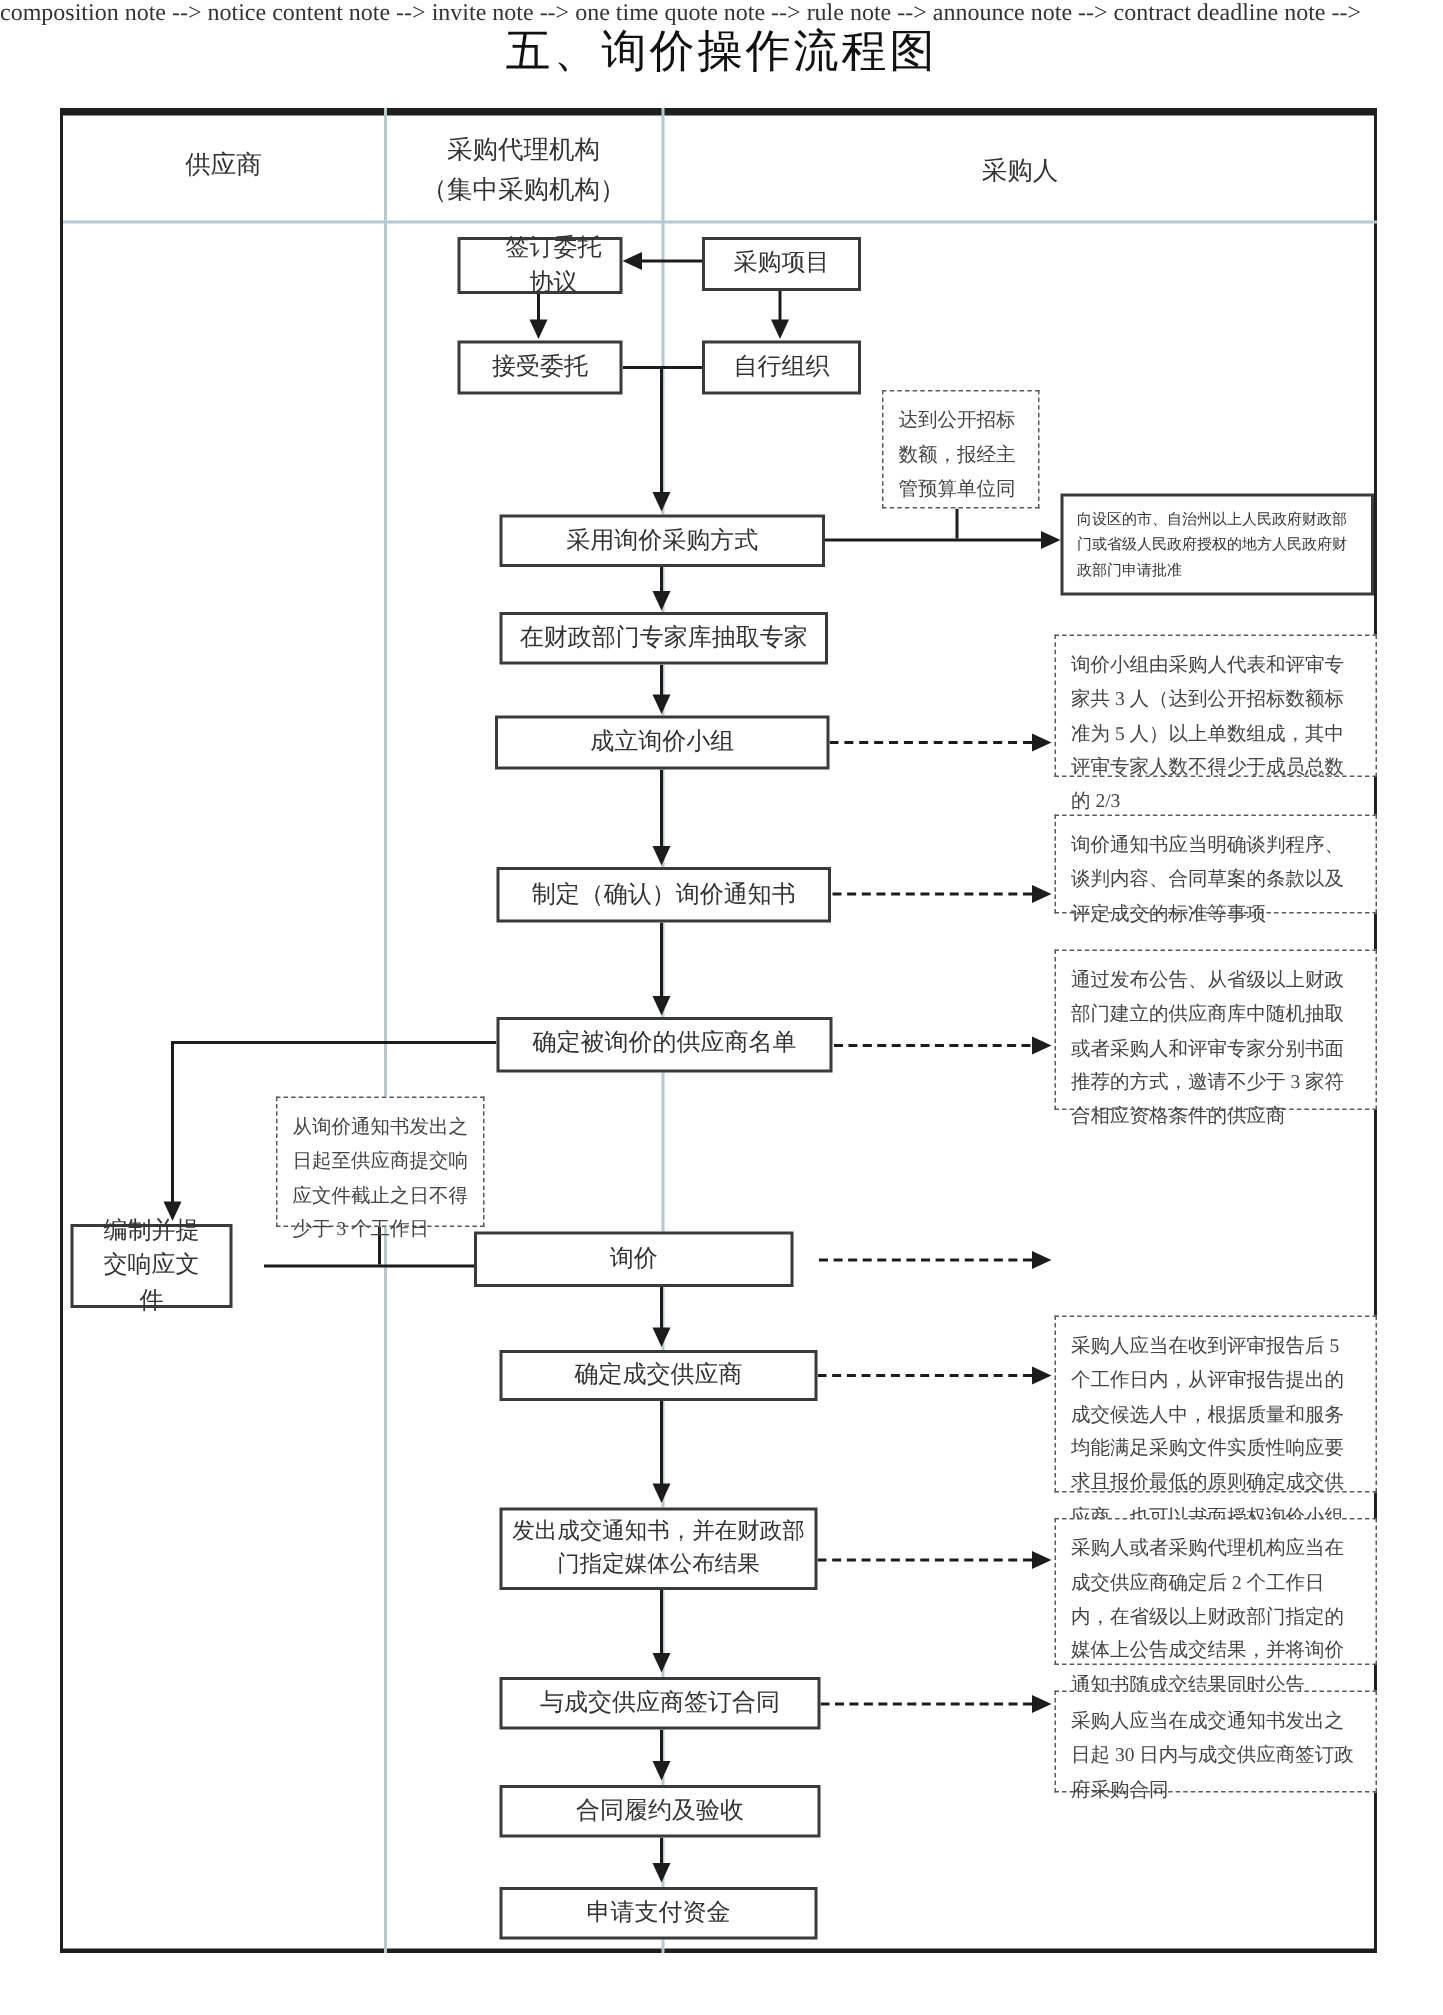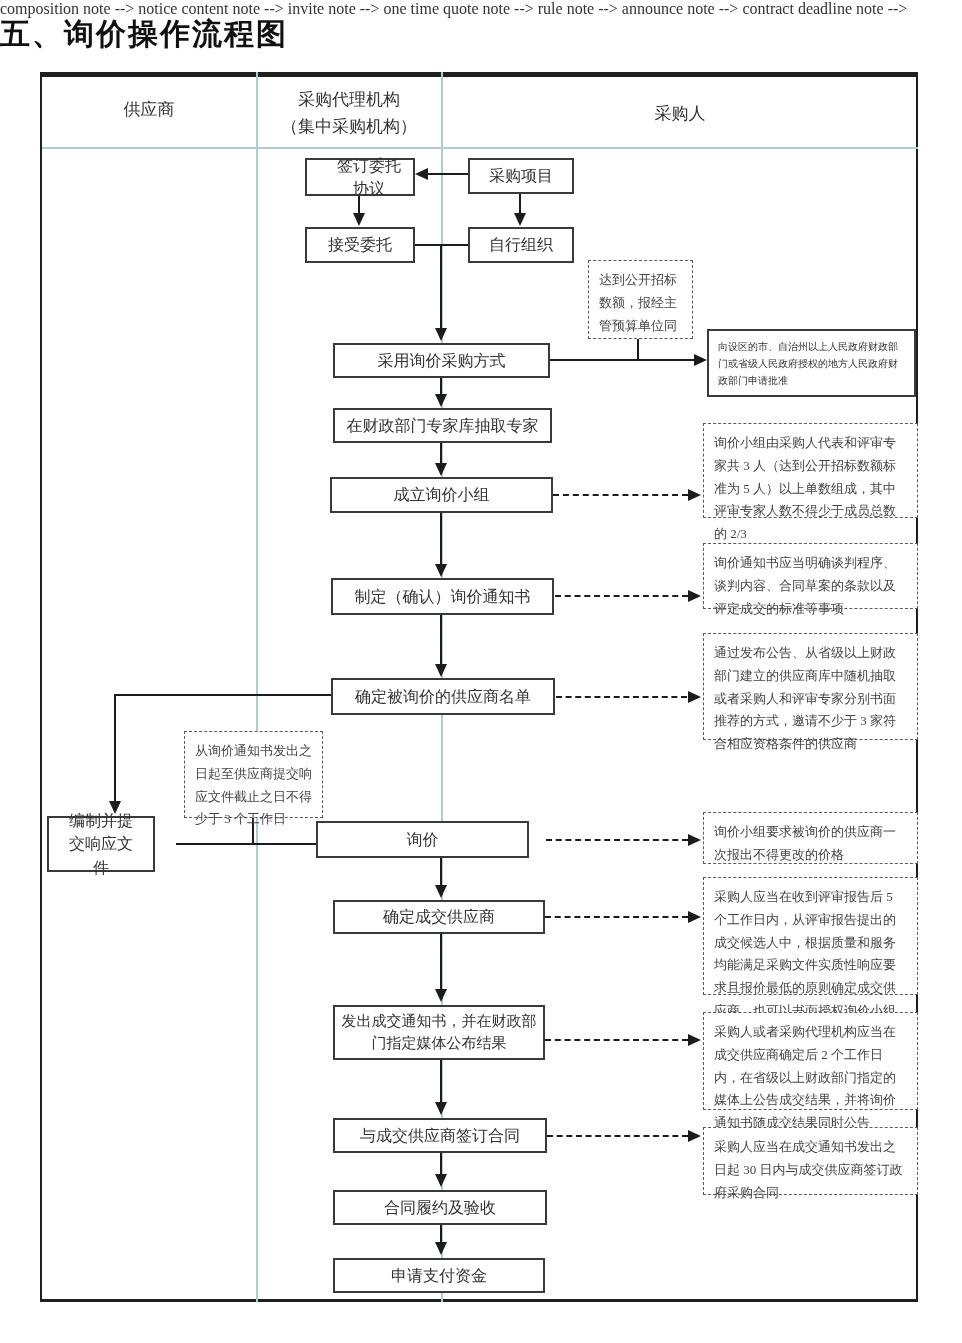--- a/index.html
+++ b/index.html
@@ -1,22 +1,22 @@
 <!DOCTYPE html>
 <html><head>
 <meta charset="utf-8">
 <style>
   html,body{margin:0;padding:0;background:#fff;}
   .page{
     position:relative;width:962px;height:1343px;background:#fff;
     font-family:"Liberation Serif","DejaVu Serif",serif;color:#333;overflow:hidden;
   }
   .title{
-    position:absolute;left:0;top:14px;width:100%;
-    font-size:30px;font-weight:bold;color:#111;letter-spacing:2px;
+    position:absolute;left:0;top:14px;width:100%;text-align:center;
+    font-size:30px;font-weight:normal;color:#111;letter-spacing:2px;
   }
   .frame{
     position:absolute;left:40px;top:72px;width:878px;height:1230px;
     border:2px solid #1f1f1f;border-top-width:5px;border-bottom-width:3px;
     box-sizing:border-box;background:#fff;
   }
   .col-div{position:absolute;top:72px;bottom:41px;width:1.5px;background:#afcbd3;}
   .hdr-sep{position:absolute;left:42px;top:147px;width:876px;height:1.5px;background:#afcbd3;}
   .hdr{position:absolute;text-align:center;font-size:17px;color:#333;line-height:1.6;}
   .box{
@@ -59,41 +59,40 @@
   <div class="box" style="left:305px;top:158px;width:110px;height:38px;padding-left:24px;">签订委托协议</div>
   <div class="box" style="left:468px;top:158px;width:106px;height:36px;">采购项目</div>
   <div class="box" style="left:305px;top:227px;width:110px;height:36px;">接受委托</div>
   <div class="box" style="left:468px;top:227px;width:106px;height:36px;">自行组织</div>
 
   
   <div class="box" style="left:333px;top:343px;width:217px;height:35px;">采用询价采购方式</div>
   <div class="box" style="left:333px;top:408px;width:219px;height:35px;">在财政部门专家库抽取专家</div>
   <div class="box" style="left:330px;top:477px;width:223px;height:36px;">成立询价小组</div>
   <div class="box" style="left:331px;top:578px;width:223px;height:37px;">制定（确认）询价通知书</div>
-  <div class="box" style="left:331px;top:678px;width:224px;height:37px;">确定被询价的供应商名单</div>
+  <div class="box" style="left:331px;top:678px;width:224px;height:37px;font-family:Liberation Mono, monospace;">确定被询价的供应商名单</div>
   <div class="box" style="left:316px;top:821px;width:213px;height:37px;">询价</div>
   <div class="box" style="left:333px;top:900px;width:212px;height:34px;">确定成交供应商</div>
   <div class="box" style="left:333px;top:1005px;width:212px;height:55px;font-size:15px;">发出成交通知书，并在财政部门指定媒体公布结果</div>
   <div class="box" style="left:333px;top:1118px;width:214px;height:35px;">与成交供应商签订合同</div>
   <div class="box" style="left:333px;top:1190px;width:214px;height:35px;">合同履约及验收</div>
   <div class="box" style="left:333px;top:1258px;width:212px;height:35px;">申请支付资金</div>
 
   
   <div class="box" style="left:47px;top:816px;width:108px;height:56px;padding:2px 18px;">编制并提交响应文件</div>
 
   
   <div class="box" style="left:707px;top:329px;width:209px;height:68px;font-size:10px;text-align:left;justify-content:flex-start;line-height:1.7;padding:4px 9px;">向设区的市、自治州以上人民政府财政部门或省级人民政府授权的地方人民政府财政部门申请批准</div>
 
   
   <div class="note" style="left:588px;top:260px;width:105px;height:79px;">达到公开招标数额，报经主管预算单位同</div>
   <div class="note" style="left:703px;top:423px;width:215px;height:95px;">询价小组由采购人代表和评审专家共 3 人（达到公开招标数额标准为 5 人）以上单数组成，其中评审专家人数不得少于成员总数的 2/3</div>
   <div class="note" style="left:703px;top:543px;width:215px;height:66px;">询价通知书应当明确谈判程序、谈判内容、合同草案的条款以及评定成交的标准等事项</div>
   <div class="note" style="left:703px;top:633px;width:215px;height:107px;">通过发布公告、从省级以上财政部门建立的供应商库中随机抽取或者采购人和评审专家分别书面推荐的方式，邀请不少于 3 家符合相应资格条件的供应商</div>
   <div class="note" style="left:184px;top:731px;width:139px;height:87px;">从询价通知书发出之日起至供应商提交响应文件截止之日不得少于 3 个工作日</div>
-  <div class="note" style="left:703px;top:812px;width:215px;height:52px;">询价小组要求被询价的供应商一次报出不得更改的价格</div>
   <div class="note" style="left:703px;top:877px;width:215px;height:118px;">采购人应当在收到评审报告后 5 个工作日内，从评审报告提出的成交候选人中，根据质量和服务均能满足采购文件实质性响应要求且报价最低的原则确定成交供应商，也可以书面授权询价小组直接确定成交</div>
   <div class="note" style="left:703px;top:1012px;width:215px;height:98px;">采购人或者采购代理机构应当在成交供应商确定后 2 个工作日内，在省级以上财政部门指定的媒体上公告成交结果，并将询价通知书随成交结果同时公告</div>
   <div class="note" style="left:703px;top:1127px;width:215px;height:68px;">采购人应当在成交通知书发出之日起 30 日内与成交供应商签订政府采购合同</div>
 
   
   
   <div class="ln" style="left:428px;top:173px;width:40px;height:2px;"></div>
   <div class="ar ar-l" style="left:415px;top:168px;"></div>
   
   <div class="ln" style="left:358px;top:196px;width:2px;height:18px;"></div>

